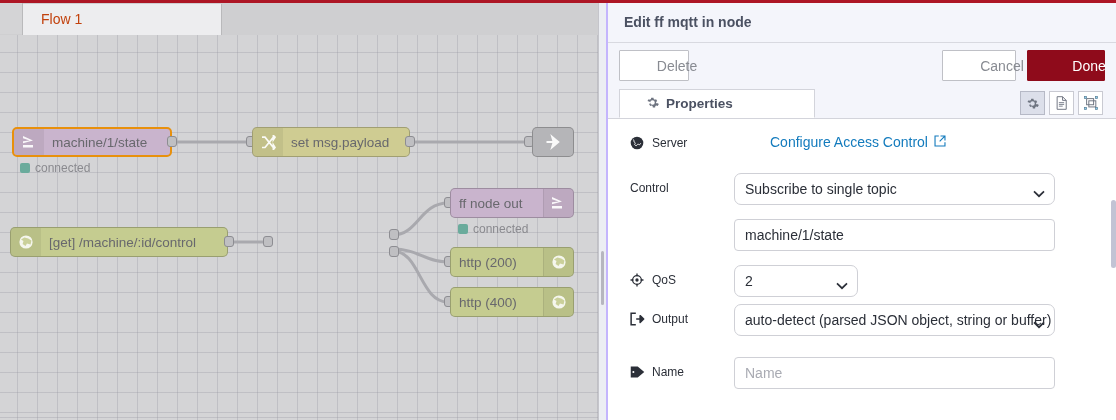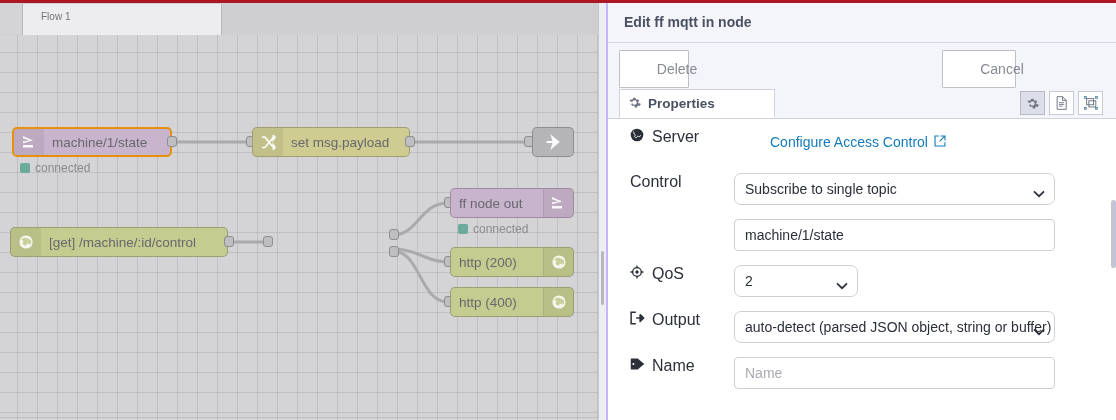--- a/index.html
+++ b/index.html
@@ -16,21 +16,21 @@
 
   
   .editor{position:absolute;left:0;top:3px;width:600px;height:417px;background:#d4d4d6;}
   .tabbar{position:absolute;left:0;top:0;width:600px;height:32px;background:#cfcfd1;border-bottom:1px solid #bbb;}
   .tabbar:before{content:"";position:absolute;left:0;top:0;width:22px;height:31px;background:#d4d4d6;border-right:1px solid #b9b9bb;}
   .tab{
     position:absolute;left:22px;top:1px;width:200px;height:31px;
     background:#ededef;border-left:1px solid #b9b9bb;border-right:1px solid #b9b9bb;
     box-sizing:border-box;
   }
-  .tab .lbl{position:absolute;left:18px;top:7px;font-size:10px;color:#737373;}
+  .tab .lbl{position:absolute;left:18px;top:7px;font-size:14px;color:#c2410c;}
 
   .canvas{
     position:absolute;left:0;top:32px;width:600px;height:385px;
     background:
       repeating-linear-gradient(to right, rgba(160,160,168,.38) 0 1px, transparent 1px 20px),
       repeating-linear-gradient(to bottom, rgba(160,160,168,.38) 0 1px, transparent 1px 20px),
       #d4d4d6;
     background-position: -3px -3px, -3px -3px;
     overflow:hidden;
   }
@@ -62,40 +62,40 @@
   .dragbar{position:absolute;left:598px;top:3px;width:7px;height:417px;background:#eceef3;
         border-left:1px solid #c5c5cb;z-index:12;}
   .dragbar .grip{position:absolute;left:2px;top:248px;width:3px;height:54px;background:#b6b6bf;border-radius:2px;}
 
   
   .panel{position:absolute;left:605px;top:3px;width:511px;height:417px;background:#404040;border-left:3px solid #c4b5fd;}
   .panel-head{position:absolute;left:0;top:0;width:511px;height:39px;background:#f4f5fb;border-bottom:1px solid #d8d9e0;}
   .panel-head .title{position:absolute;left:16px;top:11px;font-size:14px;font-weight:bold;color:#4b5162;}
 
   .panel-actions{position:absolute;left:0;top:40px;width:511px;height:45px;background:#f4f5fb;}
-  .btn{position:absolute;height:38px;box-sizing:border-box;border:1px solid #bfc0c6;background:#fff;
+  .btn{position:absolute;height:31px;box-sizing:border-box;border:1px solid #bfc0c6;background:#fff;
        font-size:14px;color:#888b92;display:flex;align-items:center;justify-content:center;border-radius:1px;cursor:pointer;padding-left:46px;}
   .btn-delete{left:11px;top:7px;width:70px;}
   .btn-cancel{left:334px;top:7px;width:74px;}
   .btn-done{left:419px;top:7px;width:78px;background:#8f0b1b;border-color:#8f0b1b;color:#fff;}
 
   .tabs-row{position:absolute;left:0;top:85px;width:511px;height:30px;background:#f4f5fb;border-bottom:1px solid #d3d4db;}
-  .ptab{position:absolute;left:11px;top:1px;width:156px;height:29px;background:#fff;
+  .ptab{position:absolute;left:11px;top:1px;width:196px;height:29px;background:#fff;
         border:1px solid #d3d4db;border-bottom:1px solid #fff;box-sizing:border-box;
-        display:flex;align-items:center;padding-left:8px;cursor:pointer;}
+        display:flex;align-items:center;padding-left:26px;cursor:pointer;}
   .ptab .lbl{font-size:13.5px;font-weight:bold;color:#4b5162;margin-left:7px;}
   .icnbtns{position:absolute;right:16px;top:3px;display:flex;gap:4px;}
   .icnbtn{width:25px;height:24px;border:1px solid #c9cad2;background:#fff;box-sizing:border-box;
           display:flex;align-items:center;justify-content:center;cursor:pointer;}
   .icnbtn.active{background:#dcdfea;border-color:#b6b9c6;}
 
   .form{position:absolute;left:0;top:116px;width:511px;height:301px;background:#fff;overflow:hidden;}
   .row{position:absolute;left:0;width:480px;height:30px;}
-  .lab{position:absolute;left:22px;top:0;width:104px;height:30px;display:flex;align-items:flex-start;
-       font-size:16px;color:#2b2f38;}
+  .lab{position:absolute;left:22px;top:0;width:104px;height:30px;display:flex;align-items:center;
+       font-size:12px;color:#2b2f38;}
   .lab .i{display:inline-flex;width:17px;margin-right:5px;justify-content:flex-start;}
   .ctl{position:absolute;left:126px;top:0;}
 
   .inp{height:32px;box-sizing:border-box;border:1px solid #cfd0d6;border-radius:4px;background:#fff;
        font-size:14px;color:#2b2f38;padding:0 10px;display:flex;align-items:center;outline:none;
        font-family:"Liberation Sans", sans-serif;}
   .inp.ph{color:#a9abb3;}
   .sel{position:relative;height:32px;box-sizing:border-box;border:1px solid #cfd0d6;border-radius:7px;background:#fff;
        font-size:14px;color:#2b2f38;padding:0 26px 0 10px;display:flex;align-items:center;cursor:pointer;
        white-space:nowrap;overflow:hidden;}
@@ -225,20 +225,21 @@
 
   <div class="panel">
 
     <div class="panel-head">
       <div class="title">Edit ff mqtt in node</div>
     </div>
 
     <div class="panel-actions">
       <div class="btn btn-delete">Delete</div>
       <div class="btn btn-cancel">Cancel</div>
+      <div class="btn btn-done">Done</div>
     </div>
 
     <div class="tabs-row">
       <div class="ptab">
         <span>
           <svg width="13" height="13" viewBox="0 0 16 16">
               <path d="M8 5.2a2.8 2.8 0 100 5.6 2.8 2.8 0 000-5.6zm6.4 3.6l1.4 1.1-1.4 2.4-1.7-.6a6 6 0 01-1.2.7l-.3 1.8h-2.8l-.3-1.8a6 6 0 01-1.2-.7l-1.7.6-1.4-2.4 1.4-1.1a6 6 0 010-1.4L1.8 6.3l1.4-2.4 1.7.6a6 6 0 011.2-.7L6.4 2h2.8l.3 1.8c.4.2.8.4 1.2.7l1.7-.6 1.4 2.4-1.4 1.1c.1.5.1.9 0 1.4z" fill="#6e7480"></path>
             </svg>
         </span>
         <span class="lbl">Properties</span>
@@ -332,21 +333,21 @@
             <span>2</span>
             <span class="cv">
               <svg width="12" height="8" viewBox="0 0 12 8">
                   <path d="M1 1.4L6 6.2l5-4.8" fill="none" stroke="#2b2f38" stroke-width="1.7"></path>
                 </svg>
             </span>
           </div>
         </div>
       </div>
 
-      <div class="row" style="top:192px;">
+      <div class="row" style="top:185px;">
         <div class="lab">
           <span class="i">
             <svg width="15" height="14" viewBox="0 0 16 14">
                 <path d="M6.2.8H1.2v12.4h5" fill="none" stroke="#2b2f38" stroke-width="1.6"></path>
                 <path d="M6.6 7h7.6M10.8 3.4L14.6 7l-3.8 3.6z" fill="#2b2f38" stroke="#2b2f38" stroke-width="1.6" stroke-linejoin="round"></path>
               </svg>
           </span>
           <span>Output</span>
         </div>
         <div class="ctl">

